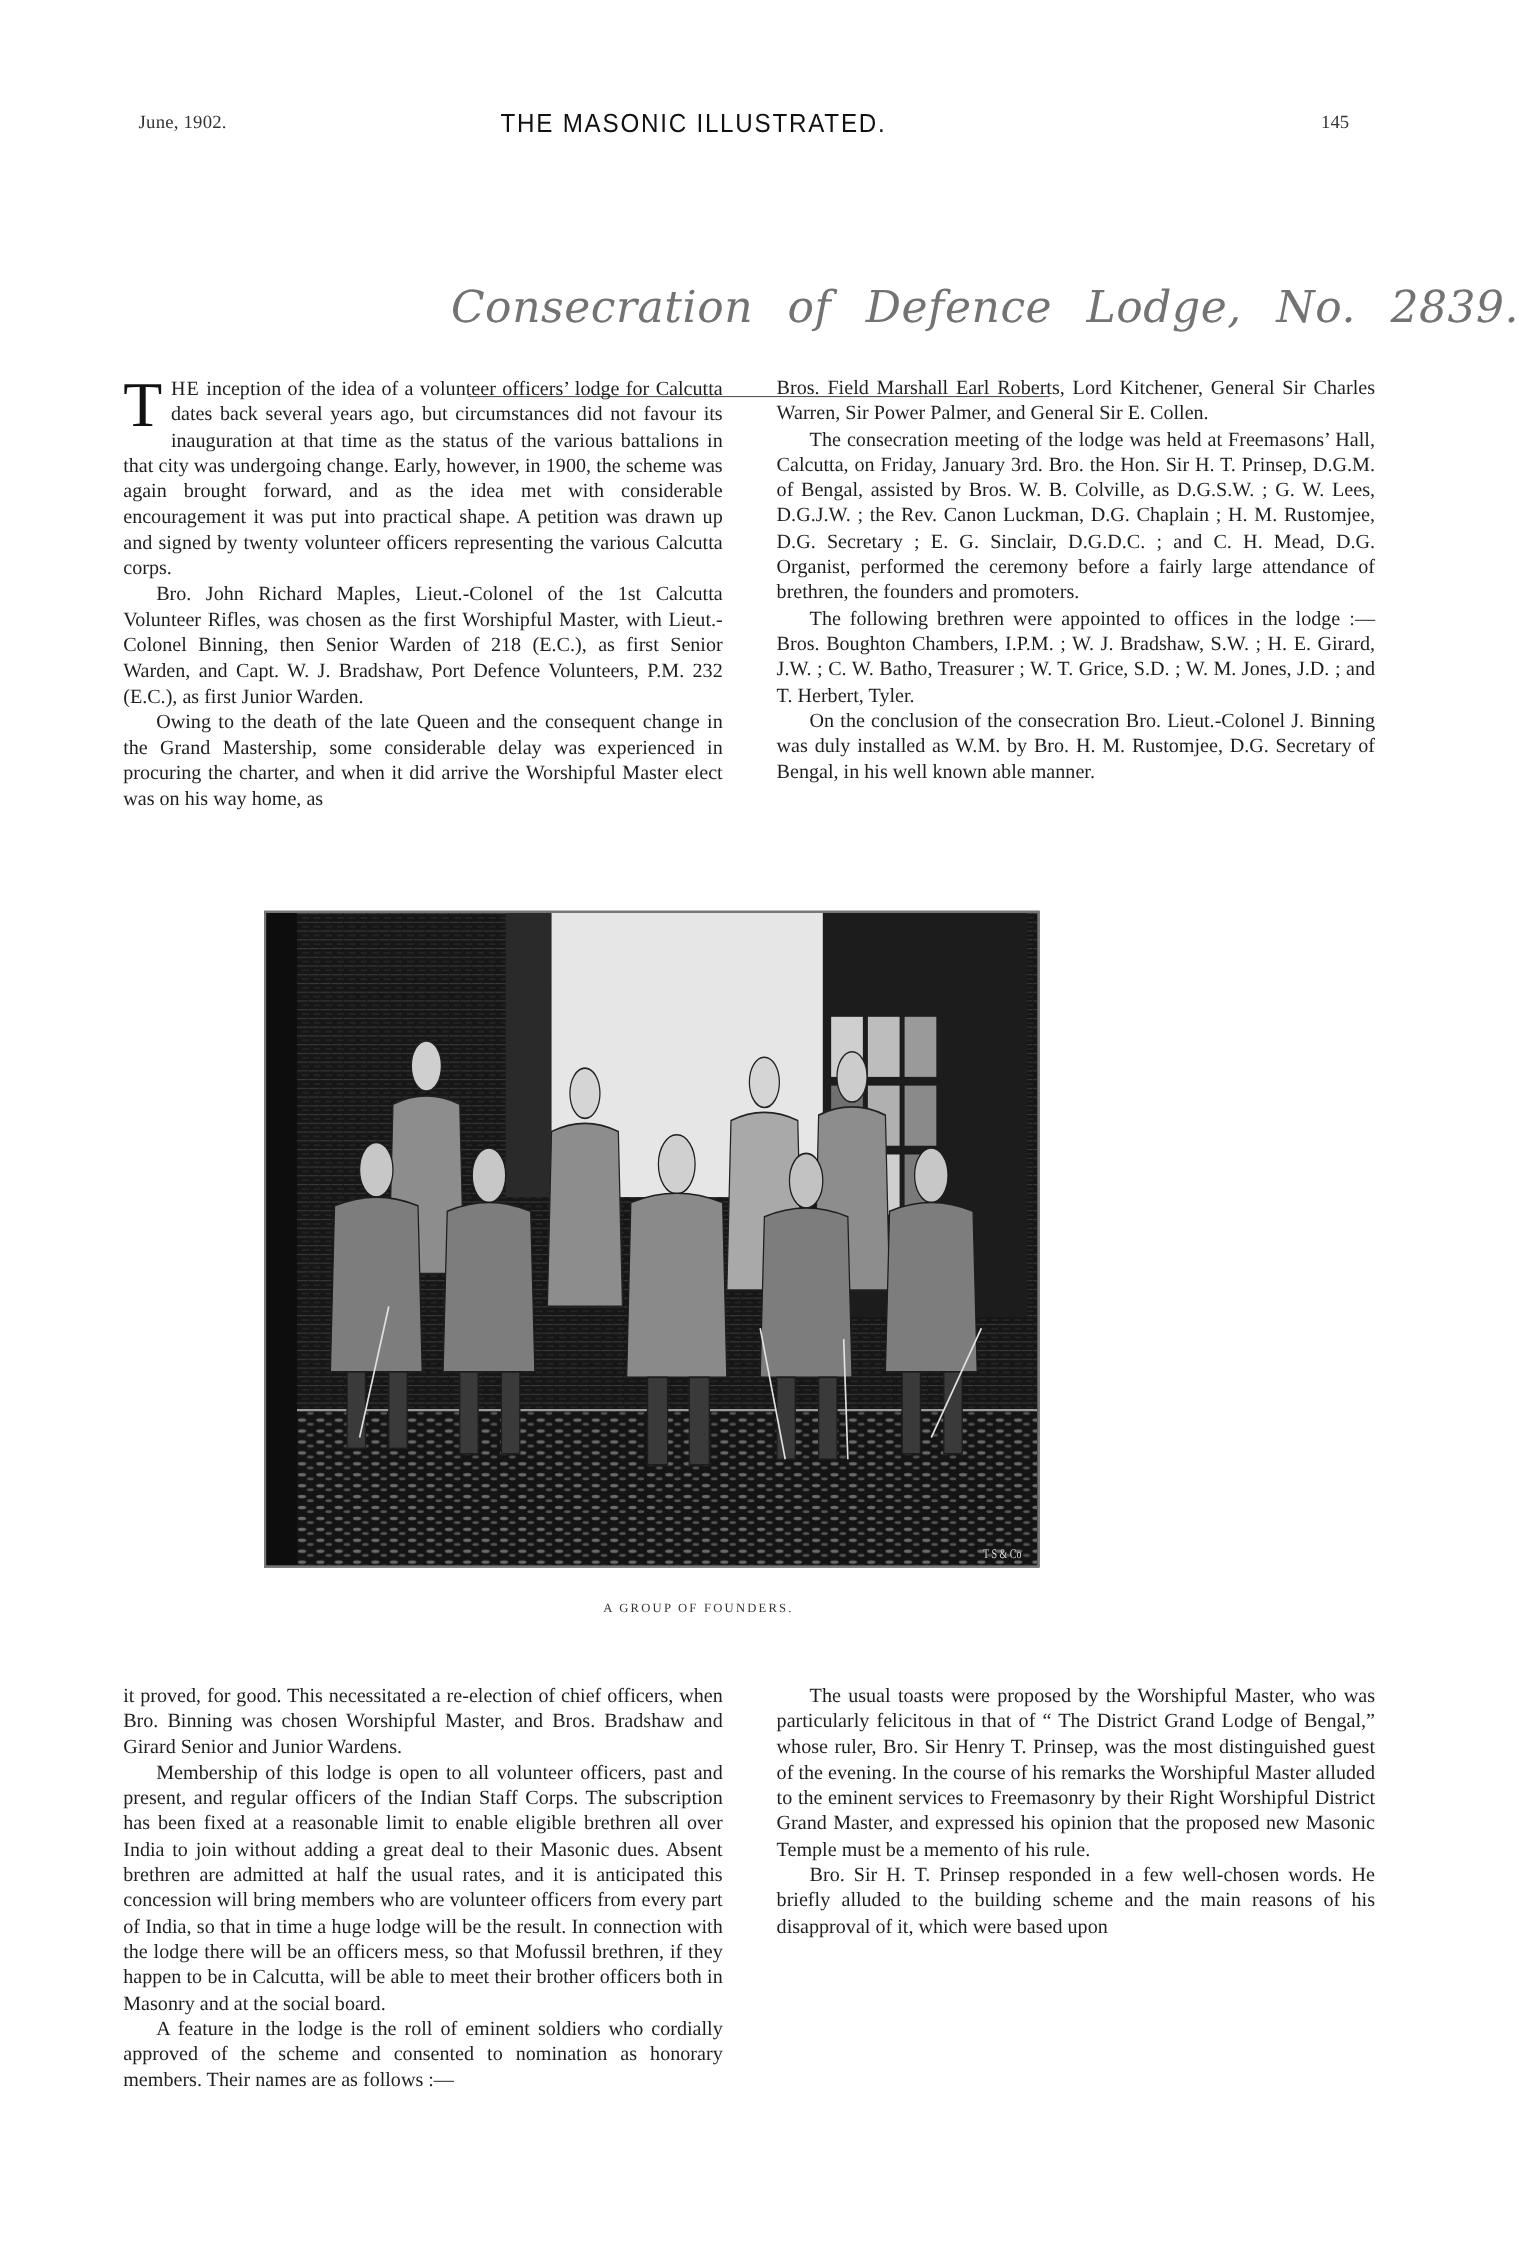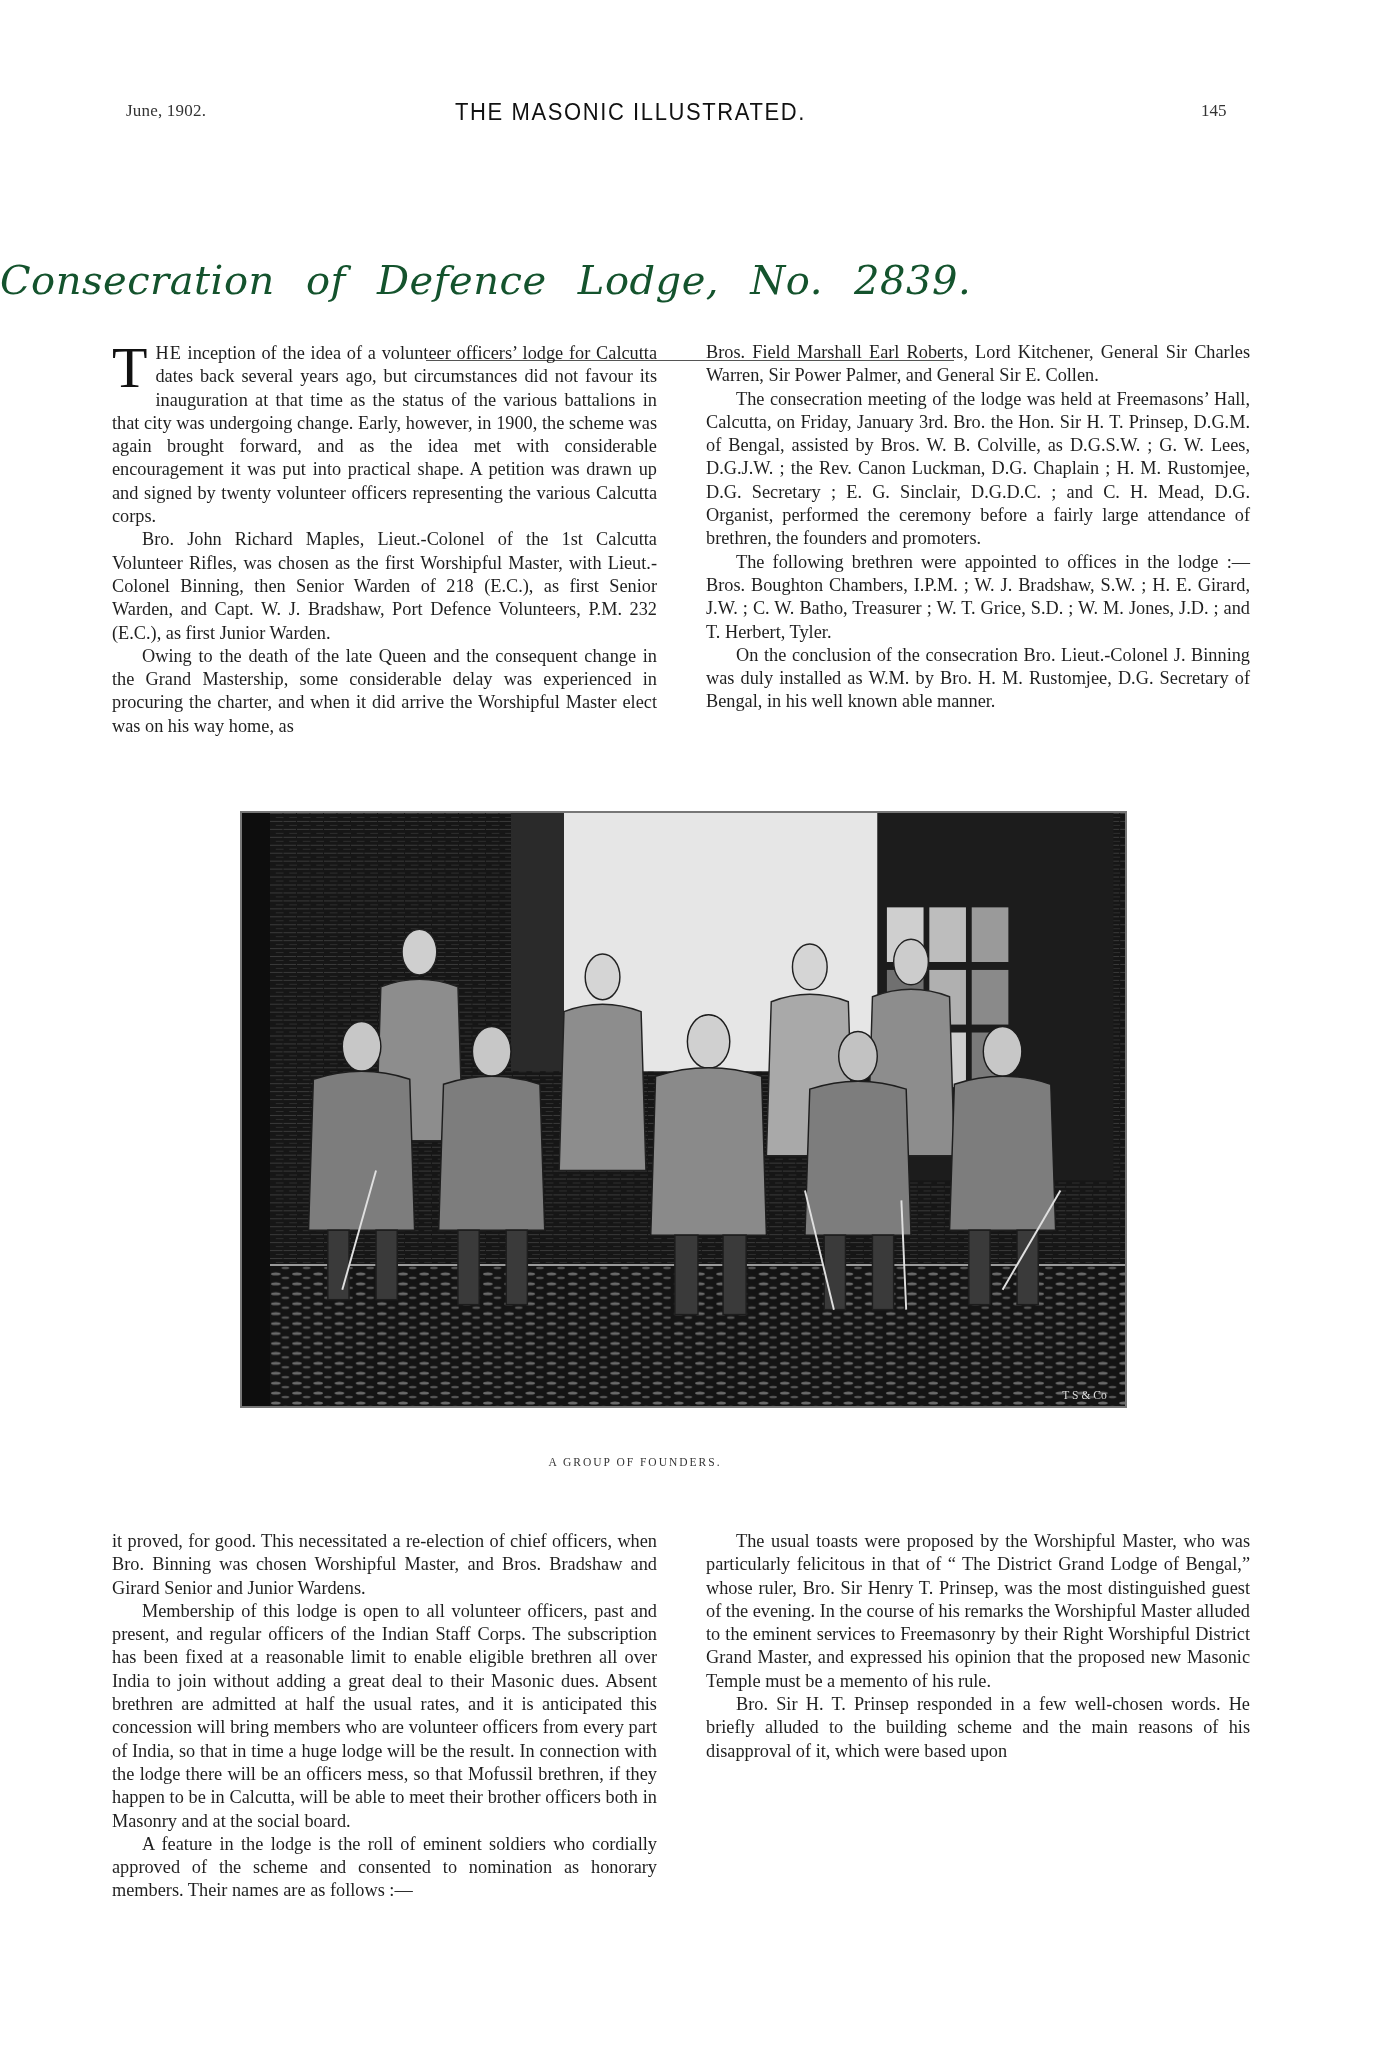--- a/index.html
+++ b/index.html
@@ -14,23 +14,23 @@
   }
   .running-title {
     left: 455px; top: 99px; width: 480px;
     font-family: "Liberation Sans", "DejaVu Sans", sans-serif;
     font-size: 22px; letter-spacing: 1.6px; color: #111; transform: scaleY(1.08);
   }
   .page-number {
     left: 1201px; top: 101px; font-size: 17px; color: #333;
   }
   .article-title {
-    left: 0; width: 1381px; top: 257px; text-align: left;
+    left: 0; width: 1381px; top: 257px; text-align: right;
     font-family: "DejaVu Serif", "Liberation Serif", serif;
-    font-style: italic; font-size: 40px; color: #14532d; word-spacing: 18px;
+    font-style: italic; font-size: 40px; color: #737373; word-spacing: 18px;
     letter-spacing: 0.5px;
   }
   .title-rule {
     left: 426px; top: 360px; width: 528px; height: 0;
     border-top: 1.5px solid #555;
   }
   .col {
     position: absolute; font-size: 18.3px; line-height: 23.3px;
     text-align: justify; hyphens: manual; color: #1f1f1f;
   }
@@ -39,21 +39,21 @@
   .col-tl { left: 112px; top: 342px; width: 545px; }
   .col-tr { left: 706px; top: 341px; width: 544px; }
   .col-bl { left: 112px; top: 1530px; width: 545px; }
   .col-br { left: 706px; top: 1530px; width: 544px; }
   .dropcap {
     float: left; font-size: 58px; line-height: 46px; margin: 3px 8px 0 0;
     font-family: "Liberation Serif", serif; color: #111;
   }
   .smallcaps-lead { letter-spacing: 1px; }
   .photo {
-    left: 240px; top: 811px; width: 887px; height: 597px;
+    left: 240px; top: 828px; width: 705px; height: 597px;
     background: #0d0d0d; border: 2px solid #777; box-sizing: border-box;
     overflow: hidden;
     padding-left: 28px;
   }
   .photo svg { display: block; width: 100%; height: 100%; }
   .caption {
     left: 0; width: 1270px; top: 1456px; text-align: center;
     font-size: 11.5px; letter-spacing: 2px; color: #333;
   }
 </style>

